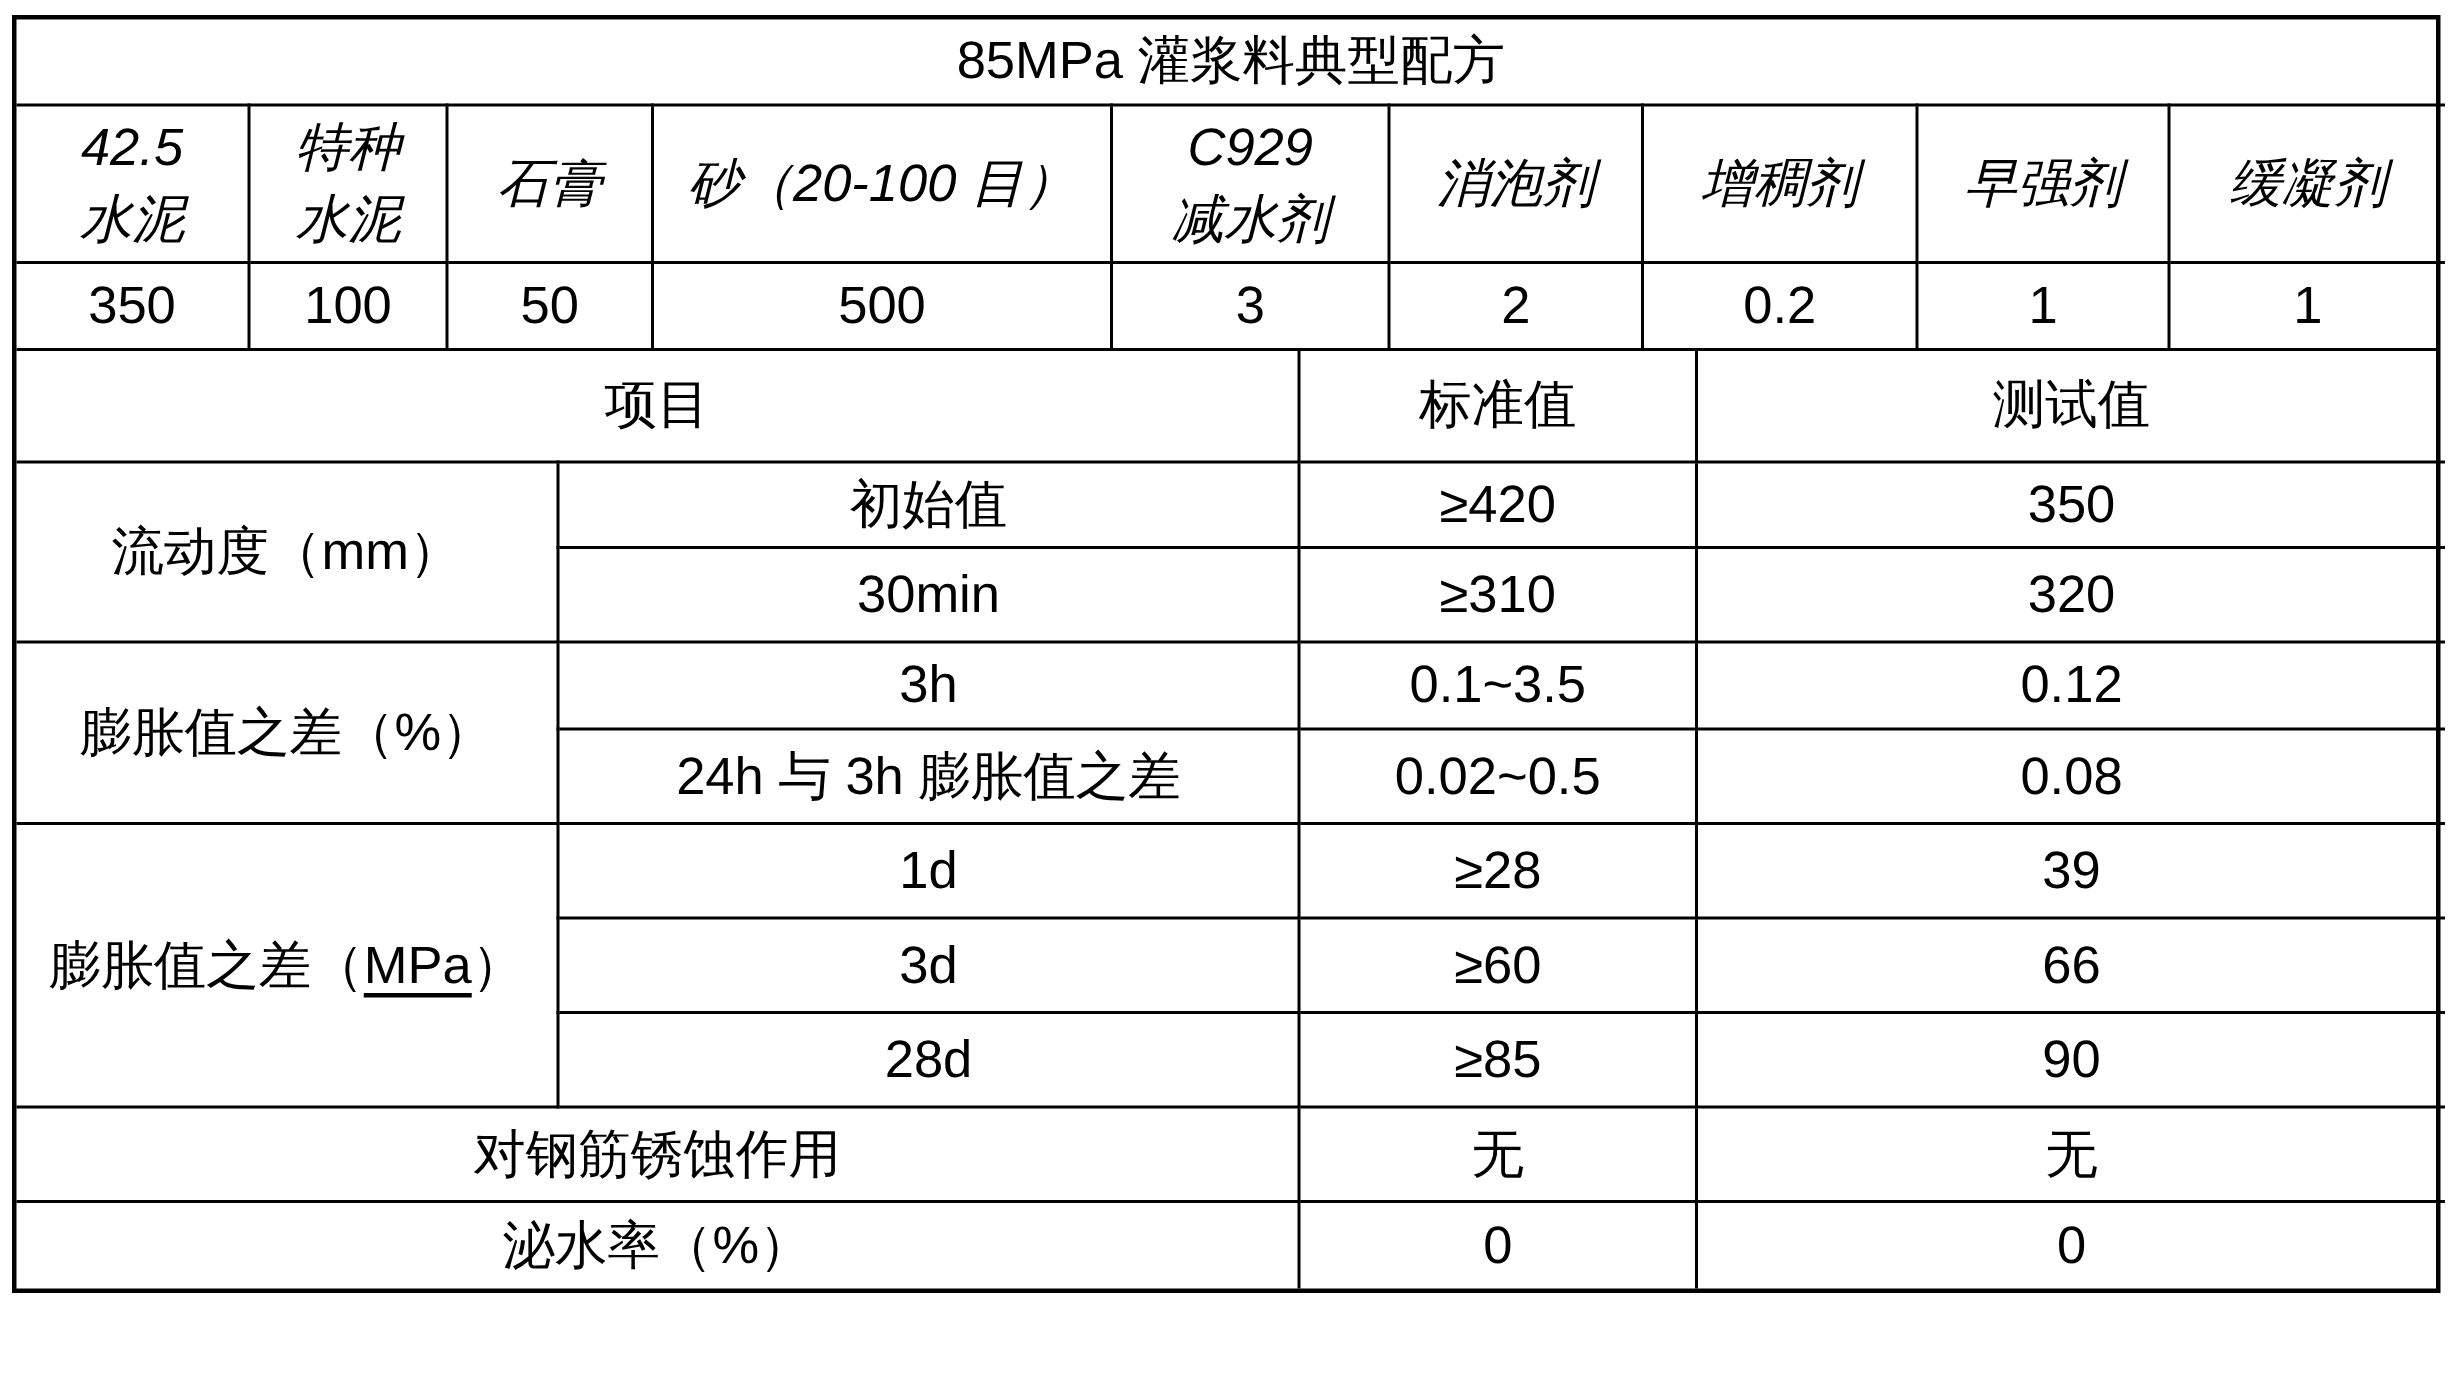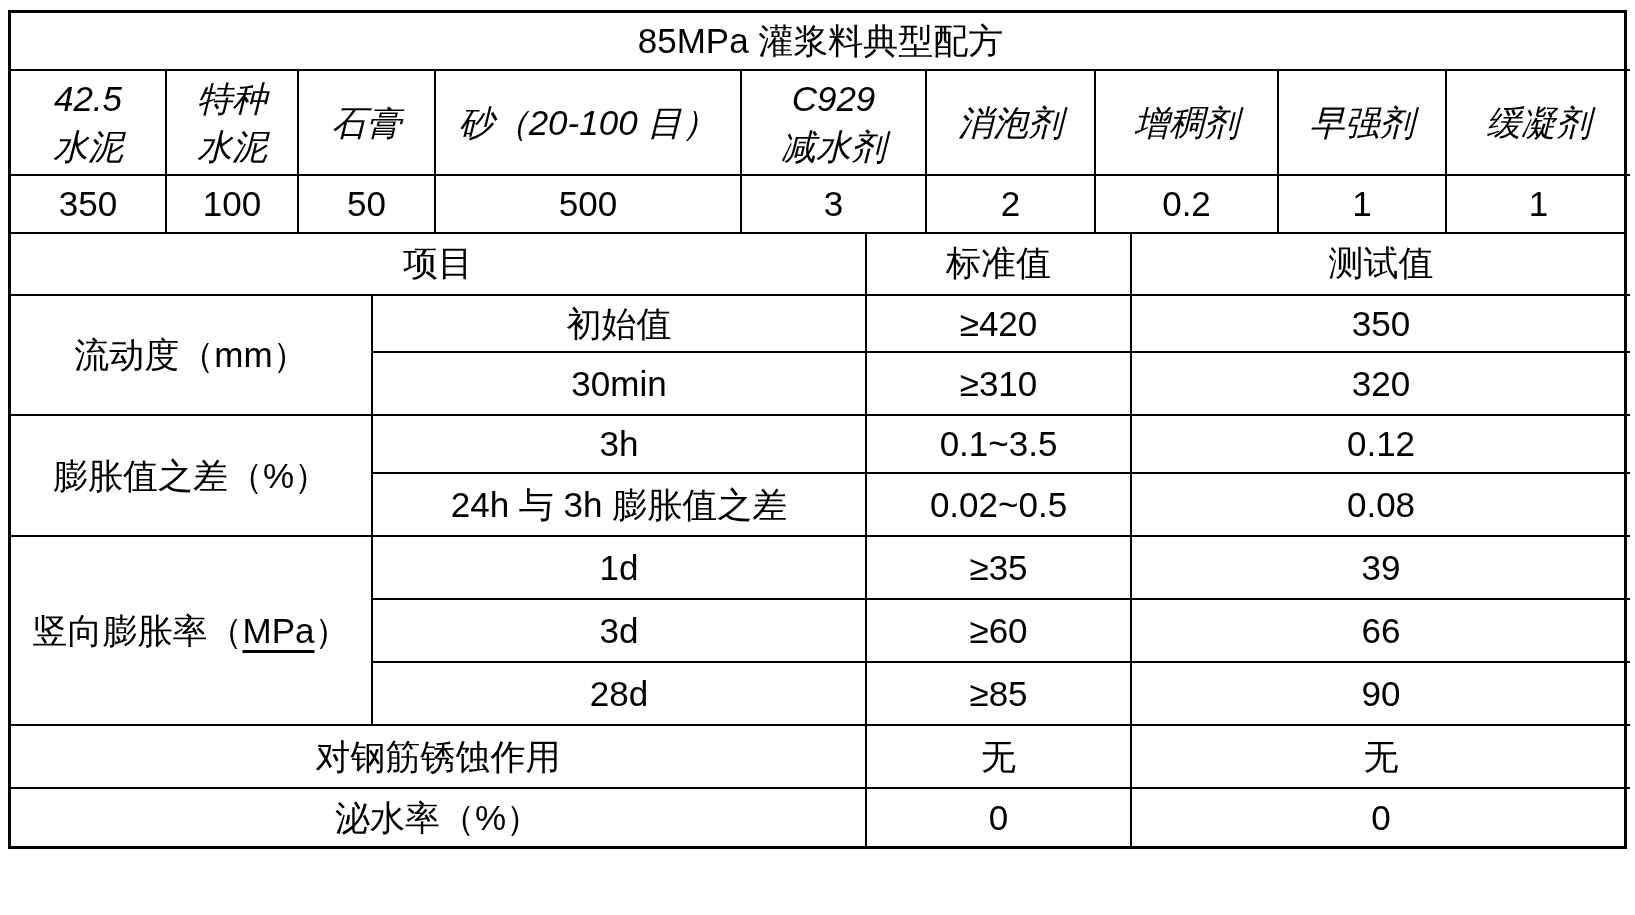--- a/index.html
+++ b/index.html
@@ -45,21 +45,21 @@
     text-decoration-style: wavy;
     text-decoration-color: #c00000;
     text-decoration-thickness: 2px;
     text-underline-offset: 7px;
     text-decoration: underline;
   }
   tr.h57 { height: 57px; }
   tr.h98 { height: 98px; font-style: italic; }
   tr.h50 { height: 50px; }
   tr.h67 { height: 67px; }
-  tr.h61 { height: 61px; font-family: Liberation Serif, serif; }
+  tr.h61 { height: 74px; }
   tr.h64 { height: 48px; }
   tr.h63 { height: 63px; }
   tr.h58 { height: 58px; }
 </style>
 </head>
 <body>
 
 <div class="sheet">
 
   <table>
@@ -140,23 +140,23 @@
       <td>0.1~3.5</td>
       <td>0.12</td>
     </tr>
     <tr class="h63">
       <td>24h 与 3h 膨胀值之差</td>
       <td>0.02~0.5</td>
       <td>0.08</td>
     </tr>
 
     <tr class="h63">
-      <td rowspan="3"><span>竖向膨胀率（</span><span class="wavy">MPa</span><span>）</span></td>
+      <td rowspan="3"><span>膨胀值之差（</span><span class="wavy">MPa</span><span>）</span></td>
       <td>1d</td>
-      <td>≥35</td>
+      <td>≥28</td>
       <td>39</td>
     </tr>
     <tr class="h63">
       <td>3d</td>
       <td>≥60</td>
       <td>66</td>
     </tr>
     <tr class="h63">
       <td>28d</td>
       <td>≥85</td>

